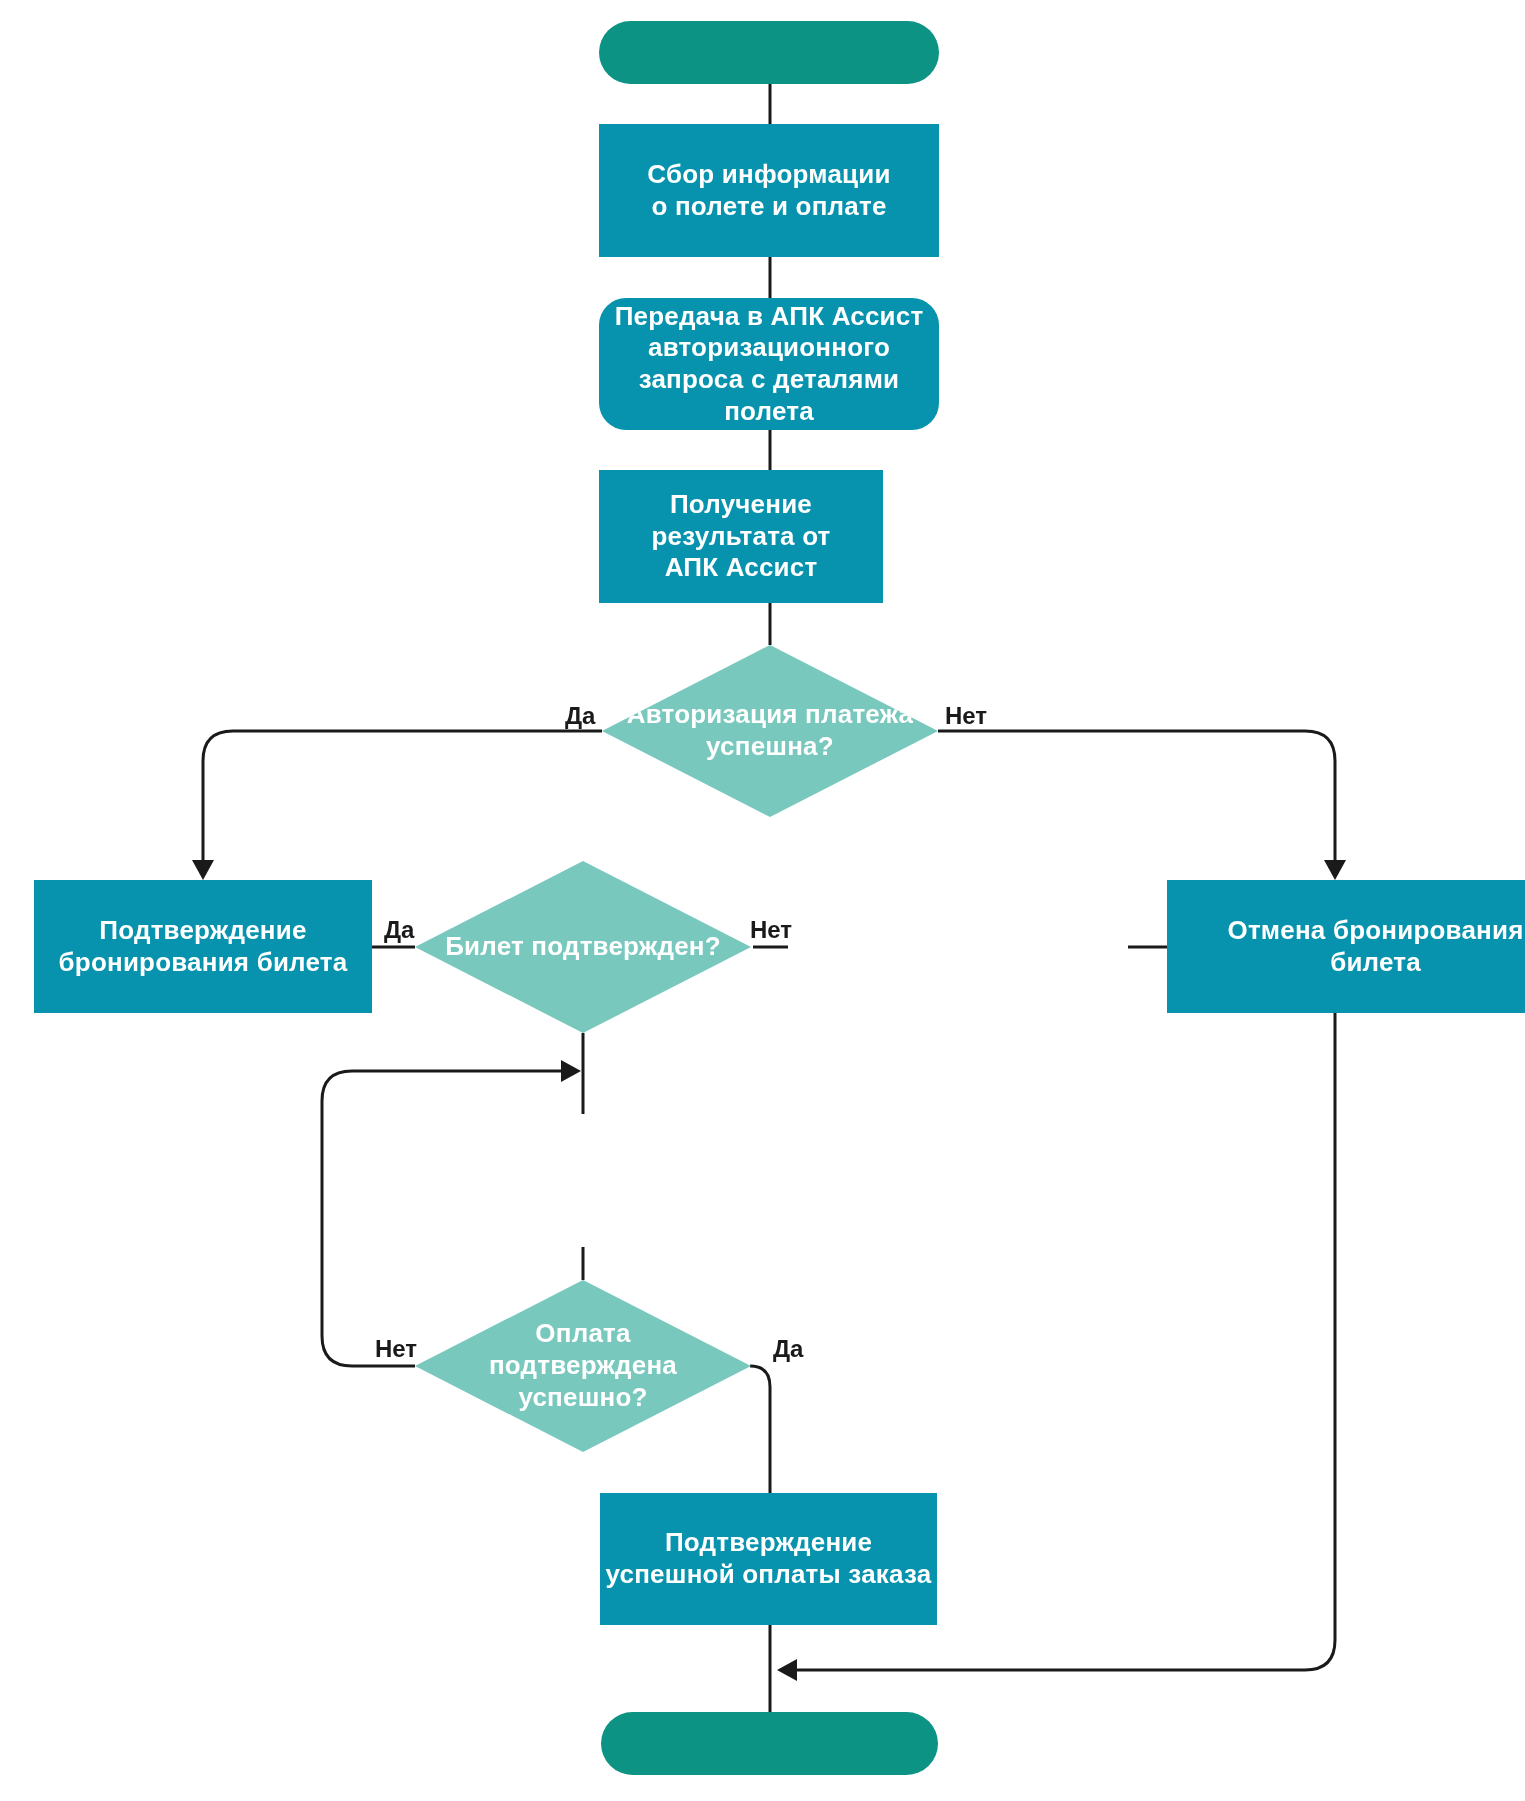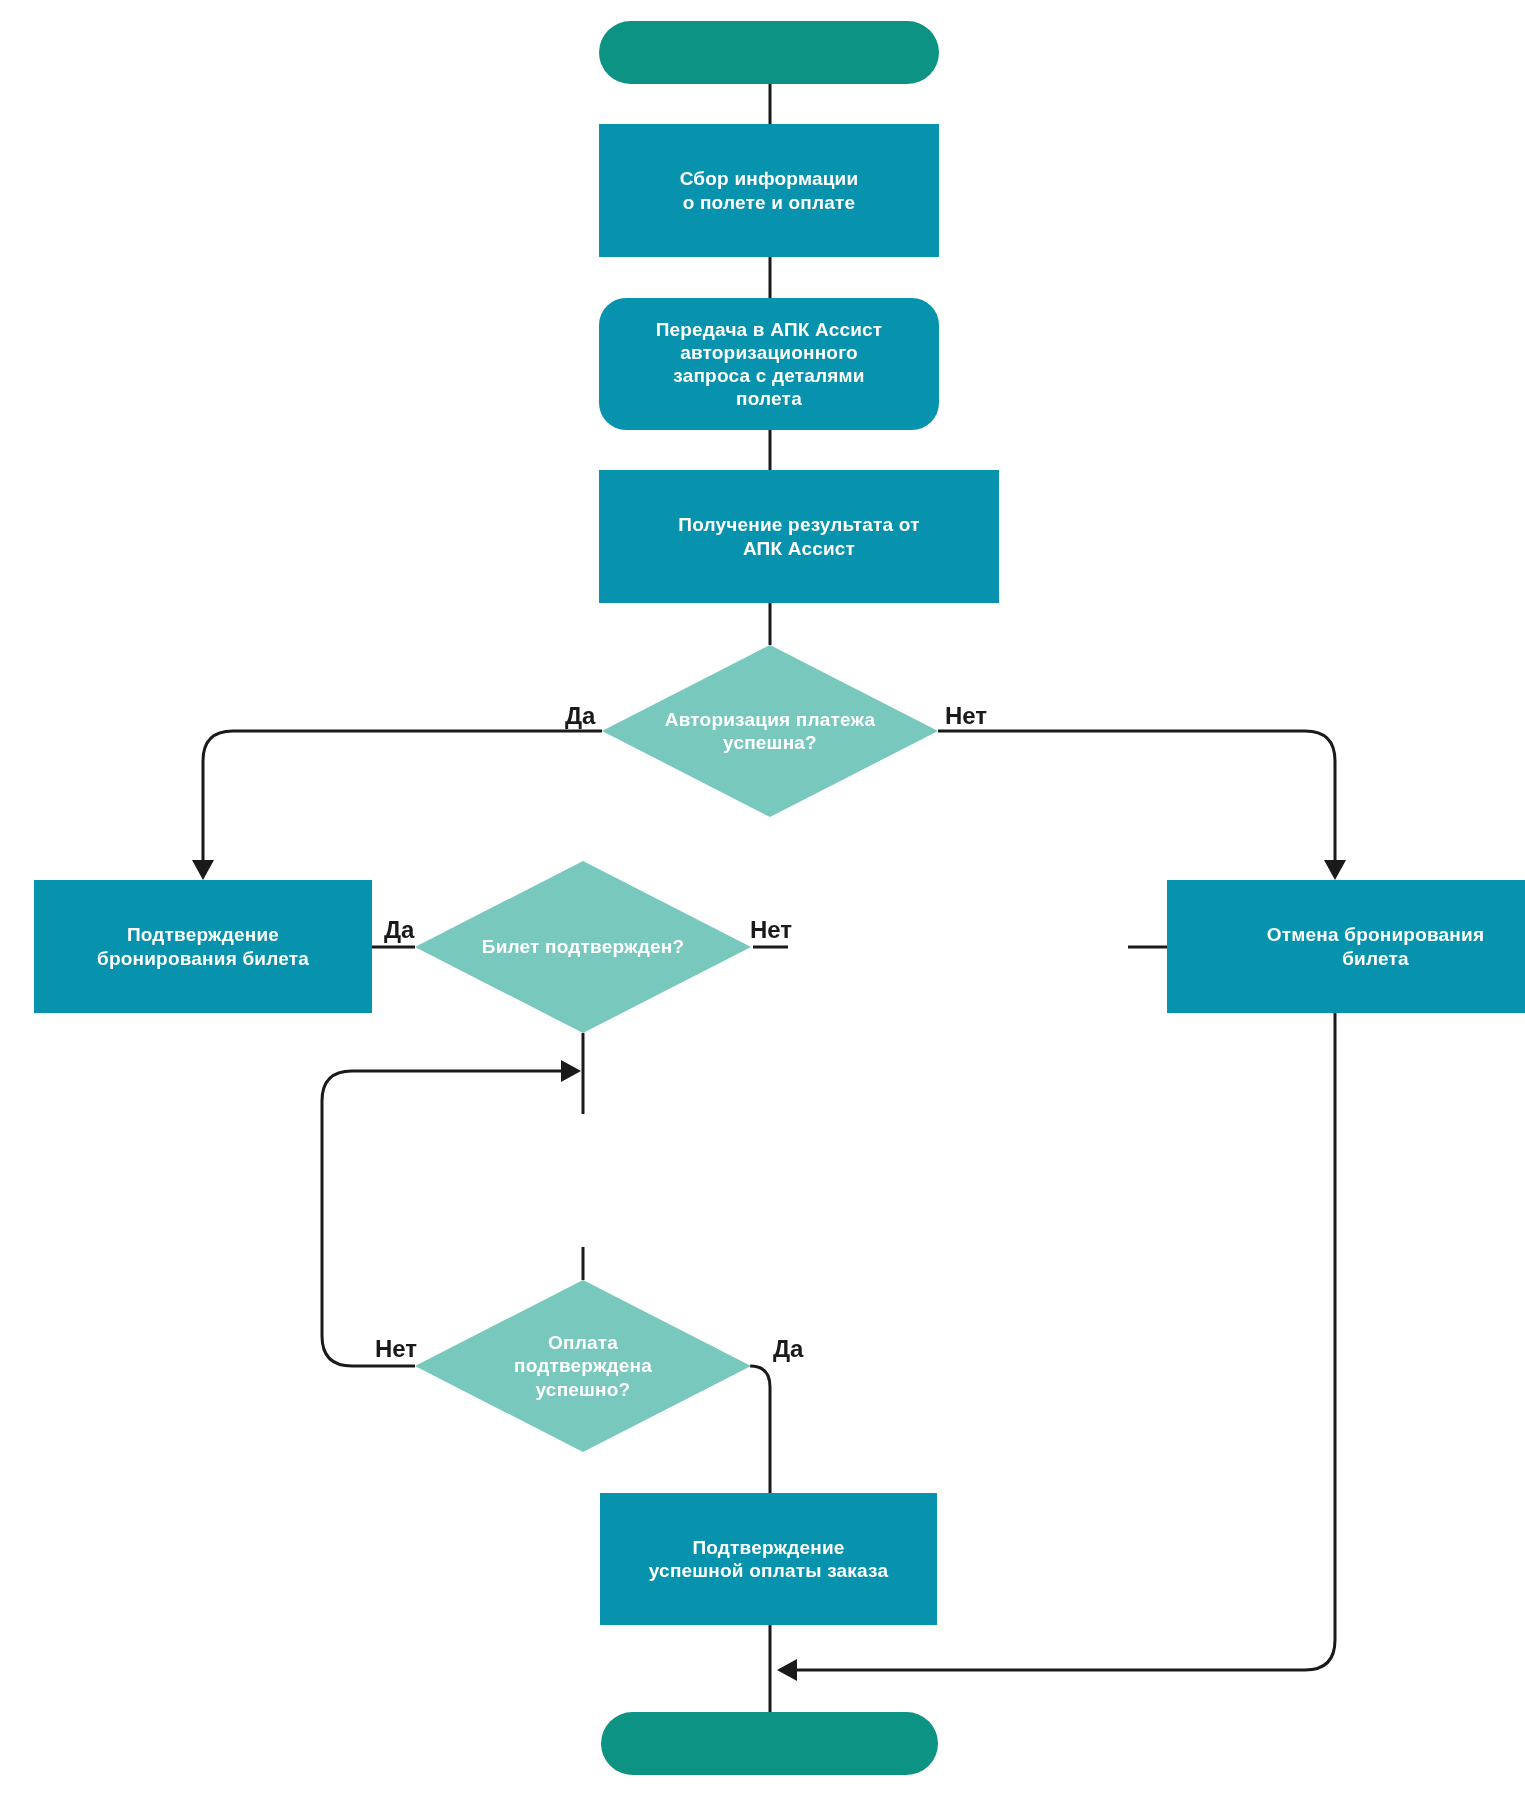--- a/index.html
+++ b/index.html
@@ -13,21 +13,21 @@
   html,body{margin:0;padding:0;background:#ffffff;}
   #canvas{
     position:relative;width:1525px;height:1801px;background:#ffffff;overflow:hidden;
     font-family:"Liberation Sans", sans-serif;
   }
   #connectors{position:absolute;left:0;top:0;width:1525px;height:1801px;}
   #connectors path{stroke:var(--line);stroke-width:3;fill:none;}
   #connectors polygon{fill:var(--line);stroke:none;}
   .node{
     position:absolute;display:flex;align-items:center;justify-content:center;
-    text-align:center;color:var(--shape-text);font-weight:700;font-size:19px;
+    text-align:center;color:var(--shape-text);font-weight:700;font-size:26px;
     line-height:1.22;white-space:pre-line;letter-spacing:.2px;
   }
   .process{background:var(--process-fill);}
   .terminator{background:var(--terminal-fill);border-radius:34px;}
   .decision{background:var(--decision-fill);clip-path:polygon(50% 0,100% 50%,50% 100%,0 50%);}
   .edge-label{
     position:absolute;color:var(--label-text);font-weight:700;font-size:24px;
     line-height:1;white-space:nowrap;
   }
 </style>
@@ -70,21 +70,21 @@
   <div class="node terminator" style="left:599px;top:21px;width:340px;height:63px;"></div>
 
   <div class="node process" style="left:599px;top:124px;width:340px;height:133px;">Сбор информации
 о полете и оплате</div>
 
   <div class="node process" style="left:599px;top:298px;width:340px;height:132px;border-radius:27px;">Передача в АПК Ассист
 авторизационного
 запроса с деталями
 полета</div>
 
-  <div class="node process" style="left:599px;top:470px;width:400px;height:133px;">Получение результата от
+  <div class="node process" style="left:599px;top:470px;width:284px;height:133px;">Получение результата от
 АПК Ассист</div>
 
   <div class="node decision" style="left:602px;top:645px;width:336px;height:172px;">Авторизация платежа
 успешна?</div>
 
   <div class="node process" style="left:34px;top:880px;width:338px;height:133px;">Подтверждение
 бронирования билета</div>
 
   <div class="node decision" style="left:415px;top:861px;width:336px;height:172px;">Билет подтвержден?</div>
 

